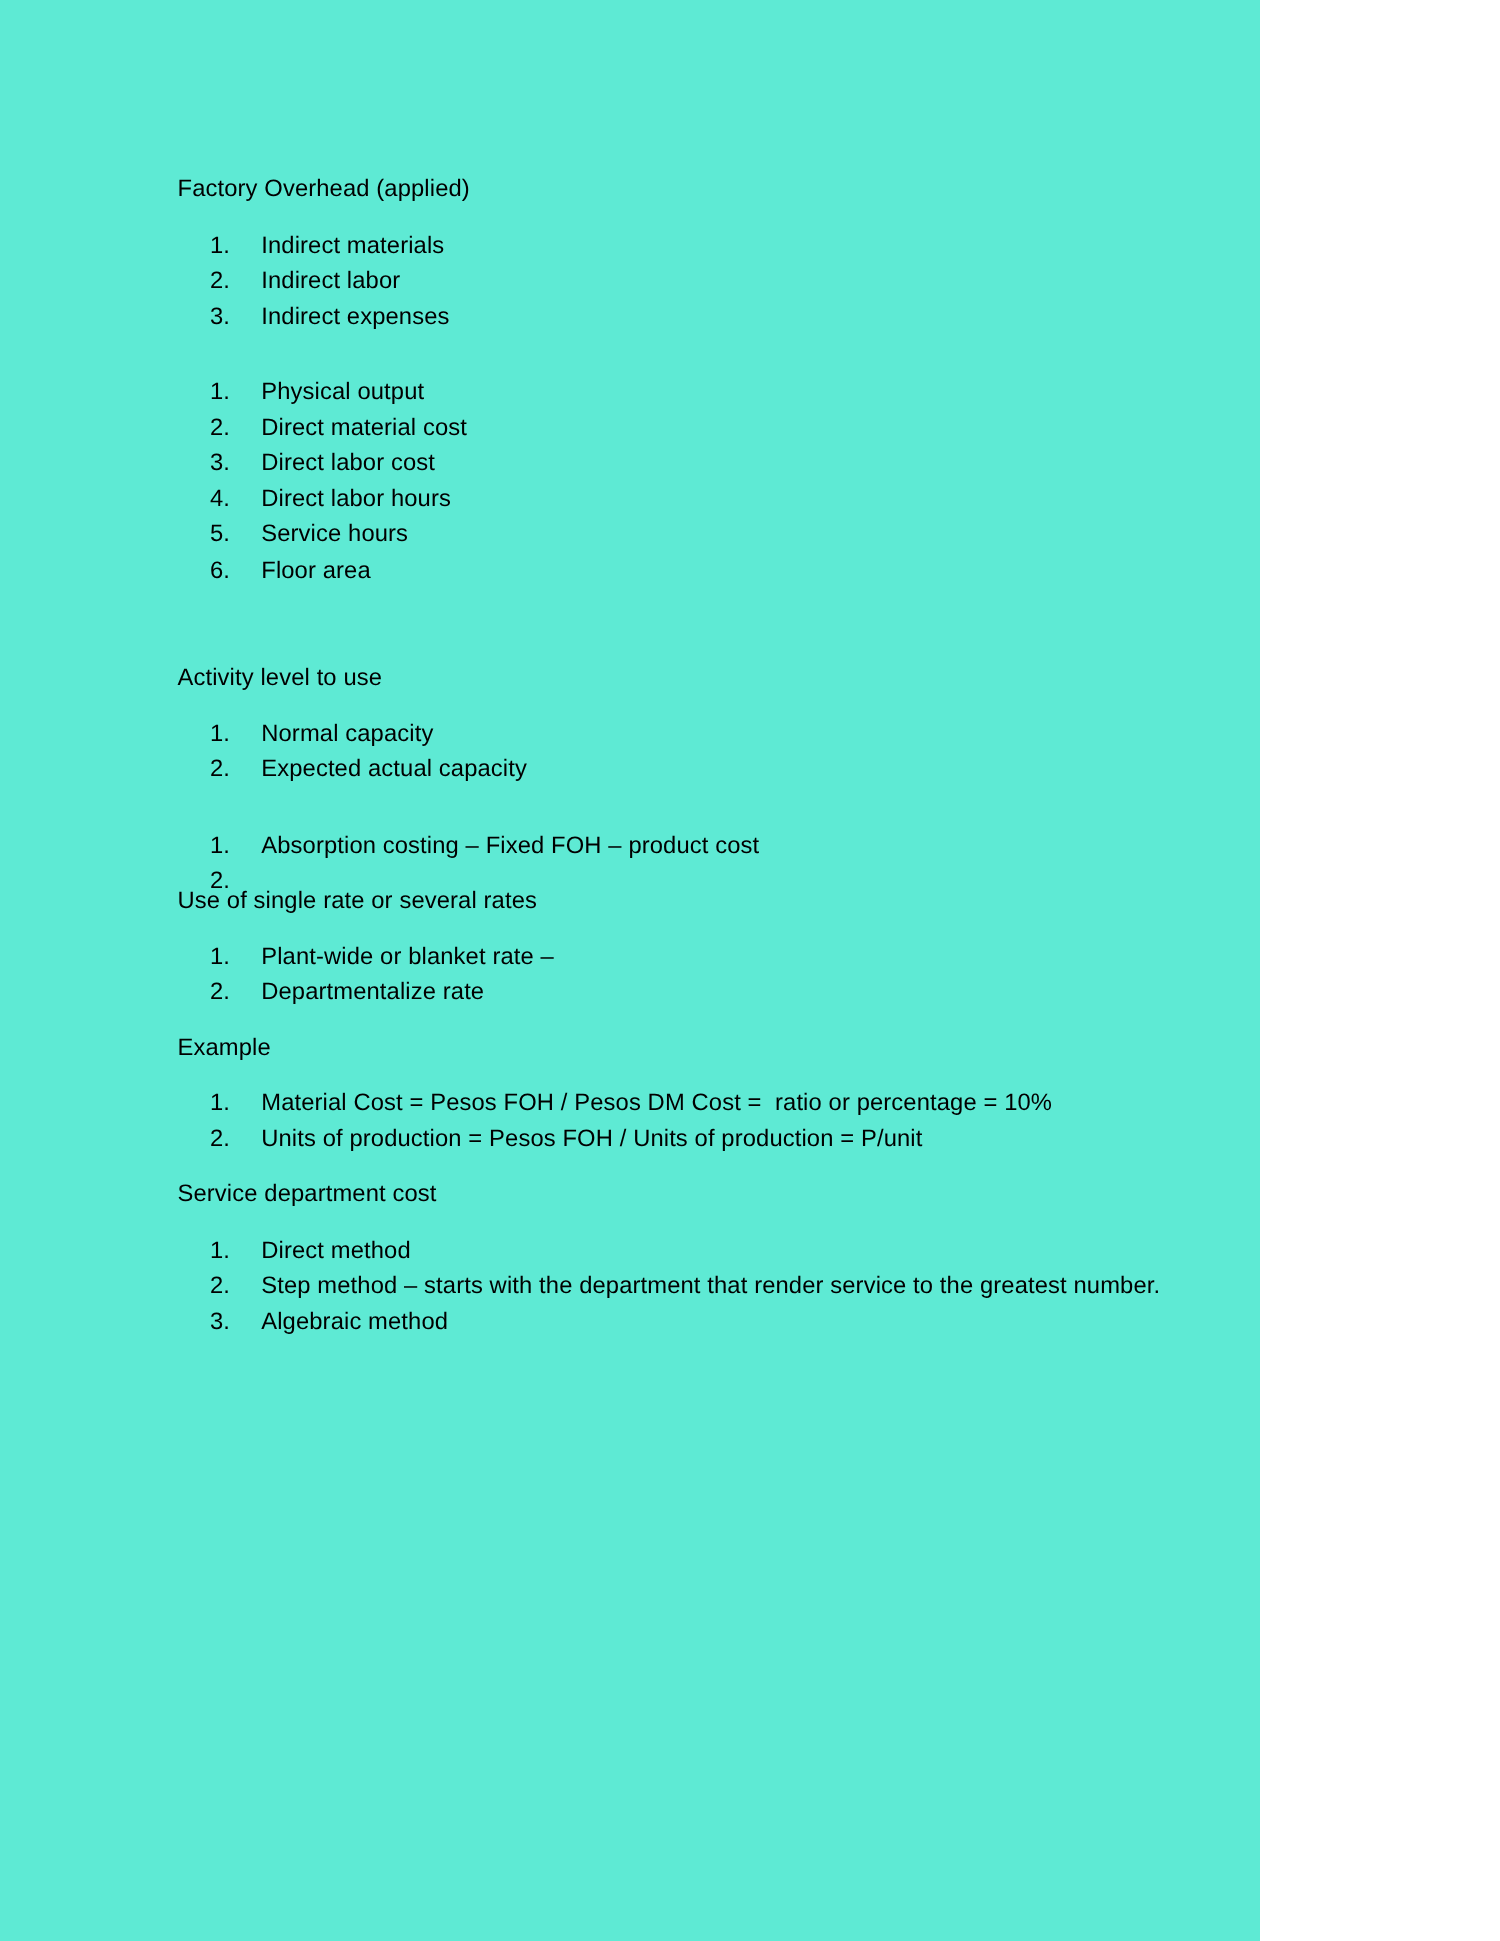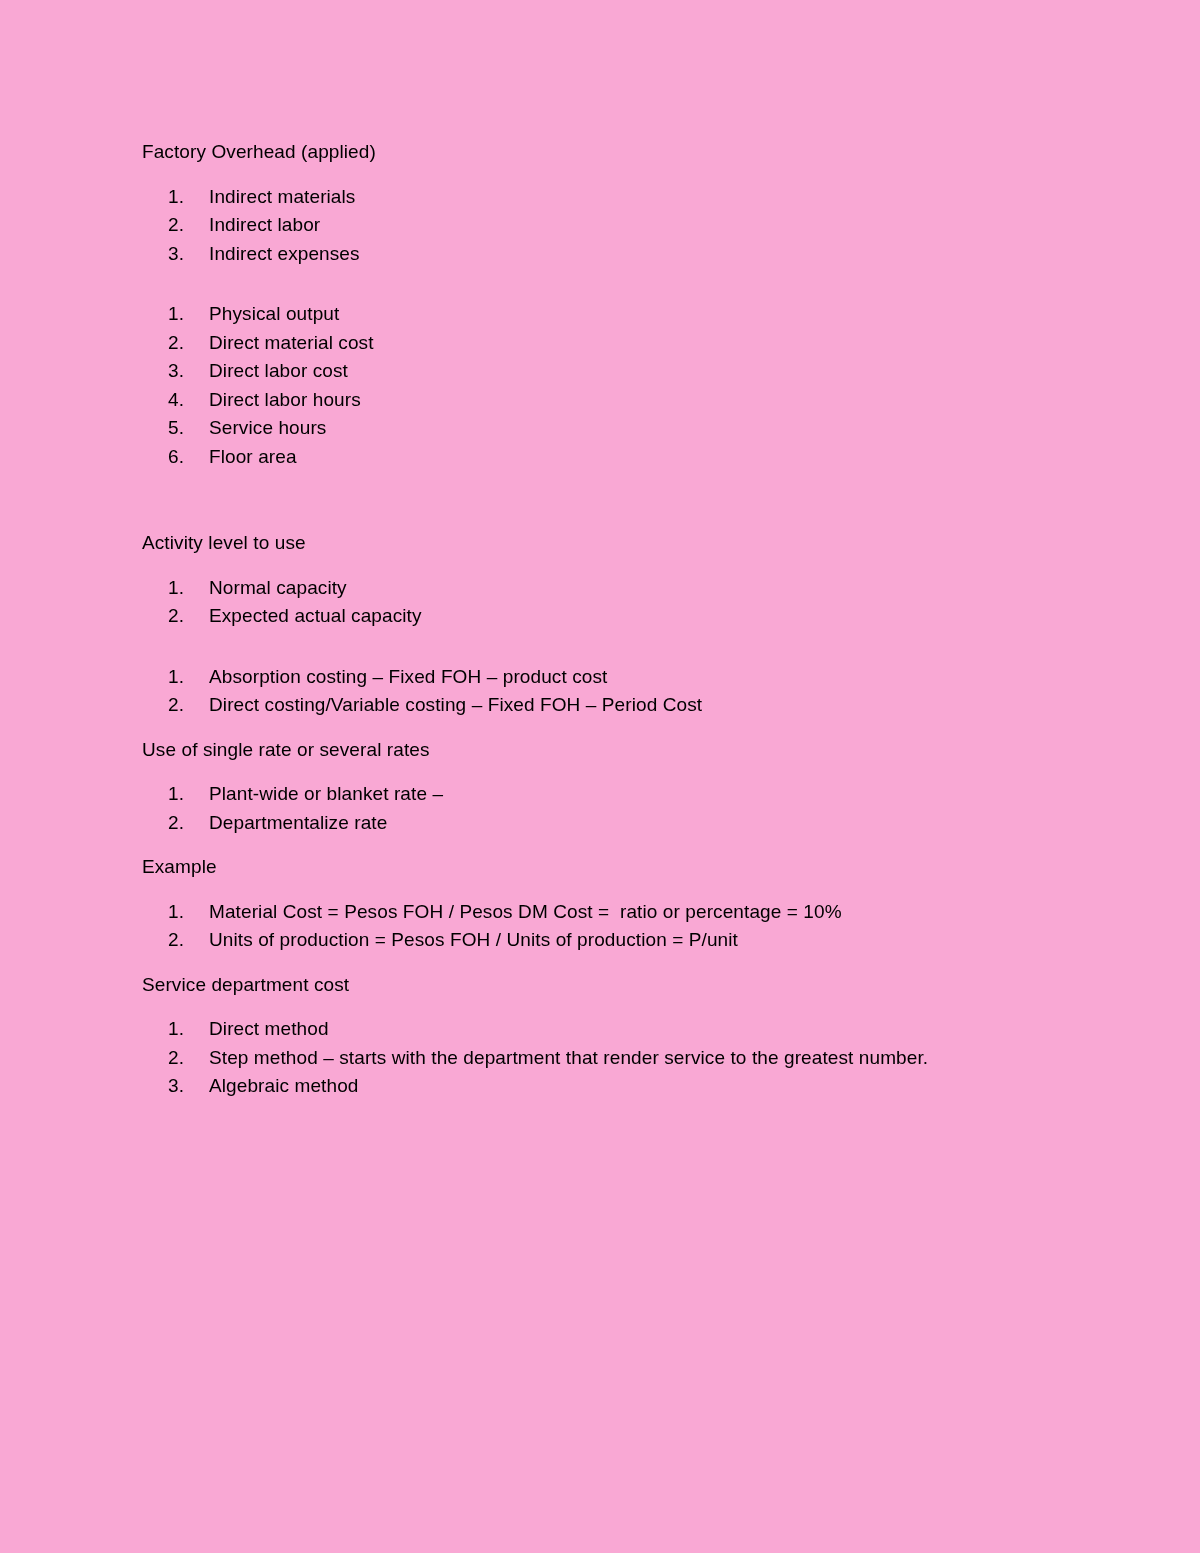--- a/index.html
+++ b/index.html
@@ -8,23 +8,23 @@
     padding: 0;
     background: #ffffff;
   }
   body {
     font-family: "Liberation Sans", "DejaVu Sans", sans-serif;
     color: #000000;
     -webkit-font-smoothing: antialiased;
   }
   #page {
     position: relative;
-    width: 1200px;
+    width: 1008px;
     height: 1553px;
-    background: #f9a8d4;
+    background: #5eead4;
     overflow: hidden;
     box-sizing: border-box;
   }
   #doc-body {
     position: absolute;
     left: 142px;
     top: 138px;
     width: 900px;
   }
   .heading {
@@ -100,21 +100,21 @@
     <div class="gap-before-list"></div>
     <ol class="numlist">
       <li><span class="num">1.</span><span class="item-text">Normal capacity</span></li>
       <li><span class="num">2.</span><span class="item-text">Expected actual capacity</span></li>
     </ol>
     <div class="gap-after-list"></div>
 
     <div class="gap-before-list"></div>
     <ol class="numlist">
       <li><span class="num">1.</span><span class="item-text">Absorption costing – Fixed FOH – product cost</span></li>
-      <li><span class="num">2.</span><span class="item-text">Direct costing/Variable costing – Fixed FOH – Period Cost</span></li>
+      <li><span class="num">2.</span></li>
     </ol>
     <div class="gap-after-list"></div>
 
     <p class="heading">Use of single rate or several rates</p>
     <div class="gap-before-list"></div>
     <ol class="numlist">
       <li><span class="num">1.</span><span class="item-text">Plant-wide or blanket rate –</span></li>
       <li><span class="num">2.</span><span class="item-text">Departmentalize rate</span></li>
     </ol>
     <div class="gap-after-list"></div>

